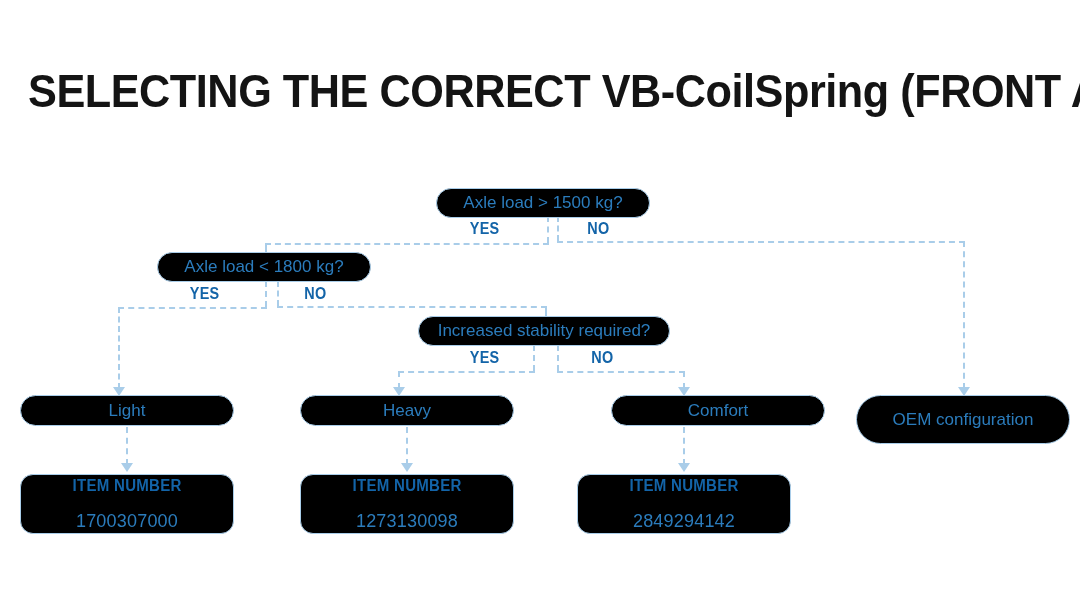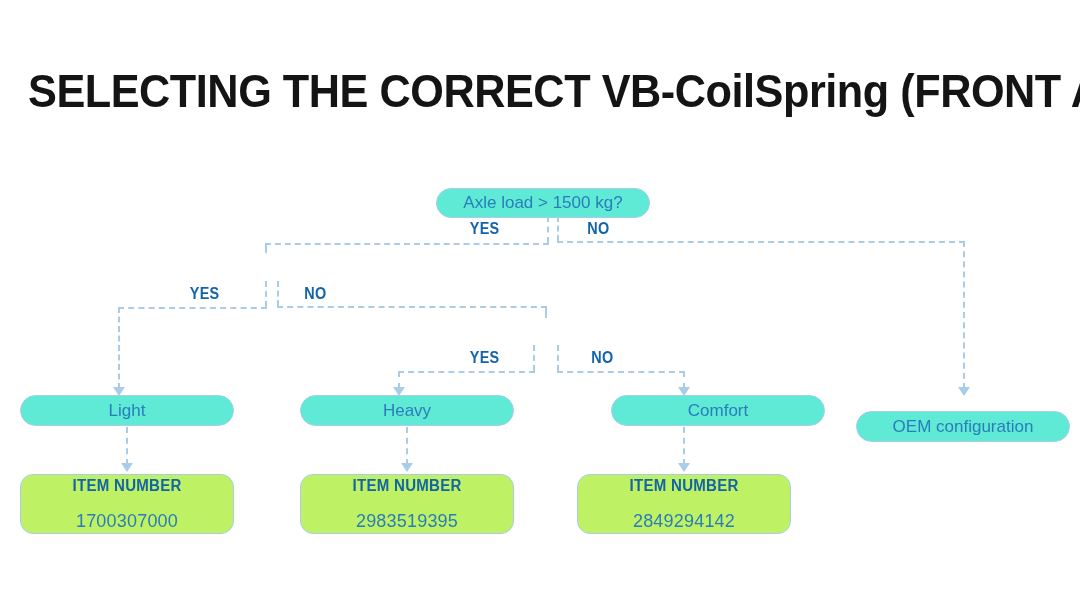--- a/index.html
+++ b/index.html
@@ -33,21 +33,21 @@
     letter-spacing: -0.5px;
     transform: scaleX(0.92);
     transform-origin: left center;
     white-space: nowrap;
   }
 
   
   .node {
     position: absolute;
     box-sizing: border-box;
-    background: #5eead4;
+    background: #000000;
     border: 1.6px solid #a9cde9;
     display: flex;
     align-items: center;
     justify-content: center;
     text-align: center;
   }
   .pill {
     border-radius: 999px;
   }
   .decision .node-label,
@@ -55,21 +55,21 @@
     color: #2b7cbc;
     font-size: 17px;
     font-family: "Liberation Sans", sans-serif;
     white-space: nowrap;
   }
 
   
   .item-box {
     position: absolute;
     box-sizing: border-box;
-    background: #bef264;
+    background: #000000;
     border: 1.6px solid #a9cde9;
     border-radius: 13px;
     display: flex;
     flex-direction: column;
     align-items: center;
     justify-content: center;
     gap: 4px;
   }
   .item-title {
     color: #1364a8;
@@ -162,50 +162,56 @@
 
   <div class="conn-v" style="left:683px; top:427px; height:38px;"></div>
   <div class="arrow-down" style="left:678px; top:463px;"></div>
 
   <div class="node pill decision" style="left:436px; top:188px; width:214px; height:30px;">
     <span class="node-label">Axle load &gt; 1500 kg?</span>
   </div>
   <div class="branch-label" style="left:468px; top:220px;">YES</div>
   <div class="branch-label" style="left:586px; top:220px;">NO</div>
 
+  <div class="node pill decision" style="left:157px; top:252px; width:214px; height:30px;">
+    <span class="node-label">Axle load &lt; 1800 kg?</span>
+  </div>
   <div class="branch-label" style="left:188px; top:285px;">YES</div>
   <div class="branch-label" style="left:303px; top:285px;">NO</div>
 
+  <div class="node pill decision" style="left:418px; top:316px; width:252px; height:30px;">
+    <span class="node-label">Increased stability required?</span>
+  </div>
   <div class="branch-label" style="left:468px; top:349px;">YES</div>
   <div class="branch-label" style="left:590px; top:349px;">NO</div>
 
   <div class="node pill result" style="left:300px; top:395px; width:214px; height:31px;">
     <span class="node-label">Heavy</span>
   </div>
 
   <div class="node pill result" style="left:20px; top:395px; width:214px; height:31px;">
     <span class="node-label">Light</span>
   </div>
 
   <div class="node pill result" style="left:611px; top:395px; width:214px; height:31px;">
     <span class="node-label">Comfort</span>
   </div>
 
-  <div class="node pill result" style="left:856px; top:411px; width:214px; height:31px;">
+  <div class="node pill result" style="left:856px; top:395px; width:214px; height:49px;">
     <span class="node-label">OEM configuration</span>
   </div>
 
   <div class="item-box" style="left:20px; top:474px; width:214px; height:60px;">
     <div class="item-title">ITEM NUMBER</div>
     <div class="item-value">1700307000</div>
   </div>
 
   <div class="item-box" style="left:300px; top:474px; width:214px; height:60px;">
     <div class="item-title">ITEM NUMBER</div>
-    <div class="item-value">2983519395</div>
+    <div class="item-value">1273130098</div>
   </div>
 
   <div class="item-box" style="left:577px; top:474px; width:214px; height:60px;">
     <div class="item-title">ITEM NUMBER</div>
     <div class="item-value">2849294142</div>
   </div>
 
 </div>
 
 </body></html>

